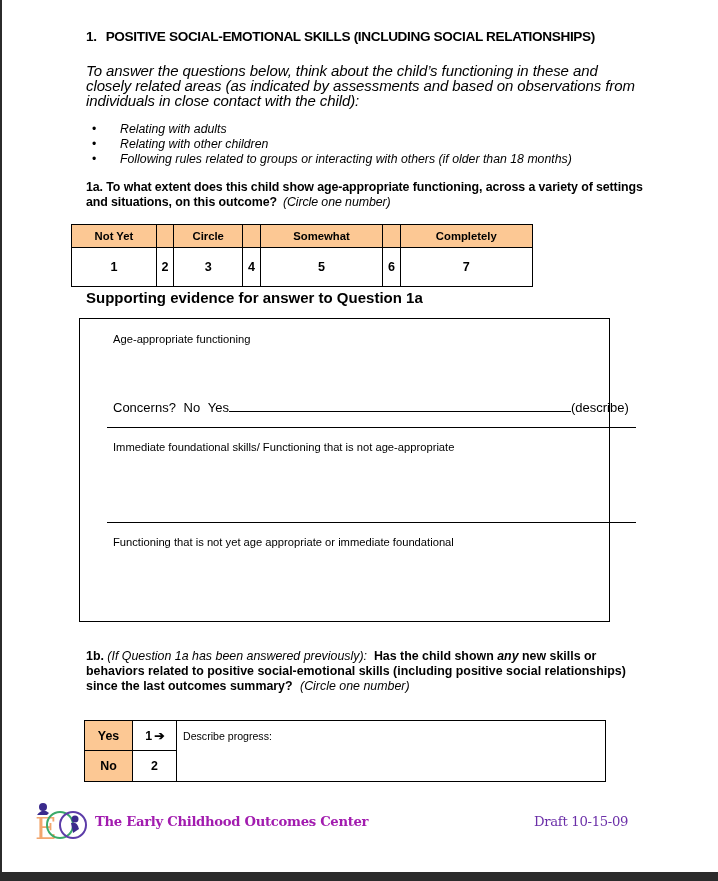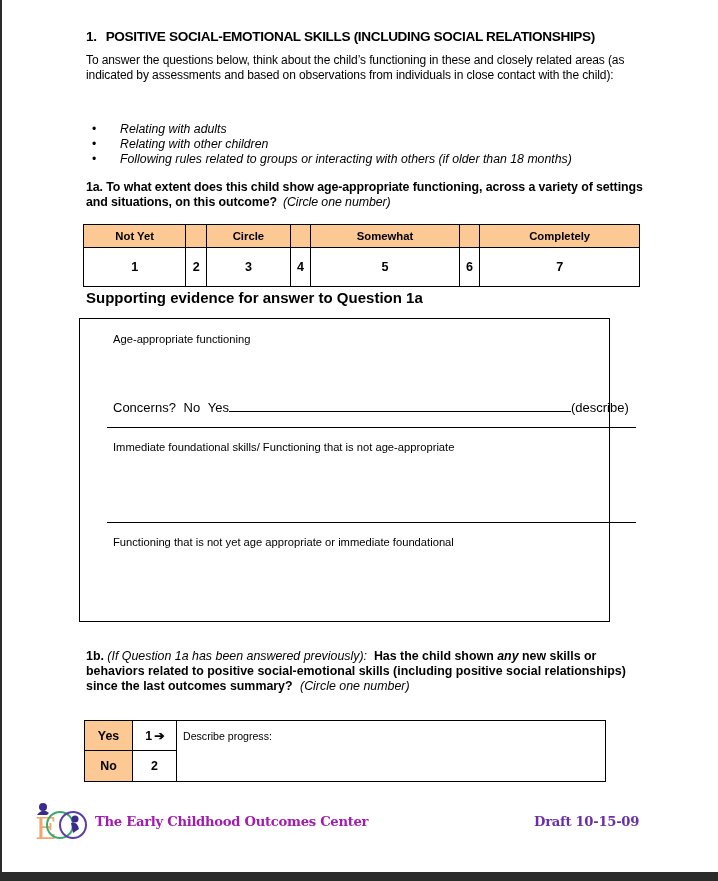--- a/index.html
+++ b/index.html
@@ -6,30 +6,30 @@
     body {
       width: 718px; height: 881px; position: relative; overflow: hidden;
       background: #ffffff; font-family: "Liberation Sans", sans-serif; color: #000;
     }
     .left-edge { position: absolute; left: 0; top: 0; width: 2px; height: 872px; background: #2b2b2b; }
     .bottom-bar { position: absolute; left: 0; top: 872px; width: 718px; height: 9px; background: #2b2b2b; }
 
     .title { position: absolute; left: 86px; top: 29px; font-size: 13.6px; font-weight: bold; letter-spacing: -0.35px; white-space: nowrap; }
     .title .num { margin-right: 9px; }
 
-    .intro { position: absolute; left: 86px; top: 53px; width: 560px; font-size: 12px; line-height: 15px; letter-spacing: -0.1px; }
+    .intro { position: absolute; left: 86px; top: 63px; width: 560px; font-size: 15px; font-style: italic; line-height: 15px; letter-spacing: -0.1px; }
 
     .bullets { position: absolute; left: 92px; top: 122px; margin: 0; padding: 0; list-style: none; font-size: 12.3px; font-style: italic; line-height: 15px; }
     .bullets li { position: relative; padding-left: 28px; white-space: nowrap; }
     .bullets li .dot { position: absolute; left: 0; top: 0; font-style: normal; }
 
     .q1a { position: absolute; left: 86px; top: 180px; width: 560px; font-size: 12.4px; font-weight: bold; line-height: 15px; letter-spacing: -0.1px; }
     .q1a .hint { font-weight: normal; font-style: italic; margin-left: 6px; }
 
-    table.scale { position: absolute; left: 83px; top: 224px; border-collapse: collapse; width: 557px; }
+    table.scale { position: absolute; left: 71px; top: 224px; border-collapse: collapse; width: 462px; }
     table.scale td { border: 1px solid #000; text-align: center; font-weight: bold; padding: 0; }
     table.scale tr.hdr td { background: #fcc894; height: 22px; font-size: 11.3px; }
     table.scale tr.nums td { background: #fff; height: 38px; font-size: 12.6px; }
 
     .evidence-label { position: absolute; left: 86px; top: 289px; font-size: 15px; font-weight: bold; }
     .evidence-box { position: absolute; left: 79px; top: 318px; width: 529px; height: 302px; border: 1px solid #000; }
     .ev-sec { position: absolute; left: 0; width: 529px; border-top: 1px solid #000; box-sizing: border-box; margin-left: 27px; }
     .ev-sec.first { border-top: none; }
     .ev-text { position: absolute; left: 6px; font-size: 11.2px; white-space: nowrap; }
     .concerns { position: absolute; left: 6px; top: 81px; font-size: 13px; white-space: nowrap; }
@@ -40,21 +40,21 @@
     .q1b .bi { font-style: italic; }
 
     .yn { position: absolute; left: 84px; top: 720px; }
     .yn-cell { position: absolute; border: 1px solid #000; box-sizing: border-box; font-weight: bold; font-size: 12.4px; display: flex; align-items: center; justify-content: center; }
     .yn-label { background: #fcc894; }
     .progress-box { position: absolute; left: 92px; top: 0; width: 430px; height: 62px; border: 1px solid #000; box-sizing: border-box; padding-left: 13px; }
     .progress-box .lbl { position: absolute; left: 6px; top: 9px; font-size: 10.6px; font-weight: normal; }
 
     .footer-logo { position: absolute; left: 33px; top: 799px; width: 58px; height: 42px; }
     .footer-org { position: absolute; left: 95px; top: 814px; font-family: "DejaVu Serif", serif; font-weight: bold; font-size: 13.2px; color: #a21caf; letter-spacing: -0.3px; white-space: nowrap; }
-    .footer-draft { position: absolute; left: 534px; top: 814px; font-family: "DejaVu Serif", serif; font-weight: bold; font-size: 13.2px; color: #6b2fa8; letter-spacing: -0.3px; white-space: nowrap; }
+    .footer-draft { position: absolute; left: 534px; top: 814px; font-family: "DejaVu Serif", serif; font-weight: normal; font-size: 13.2px; color: #6b2fa8; letter-spacing: -0.3px; white-space: nowrap; }
   </style>
 </head>
 <body>
 
 <div class="left-edge"></div>
 
 <div class="title">
   <span class="num">1.</span><span>POSITIVE SOCIAL-EMOTIONAL SKILLS (INCLUDING SOCIAL RELATIONSHIPS)</span>
 </div>
 

